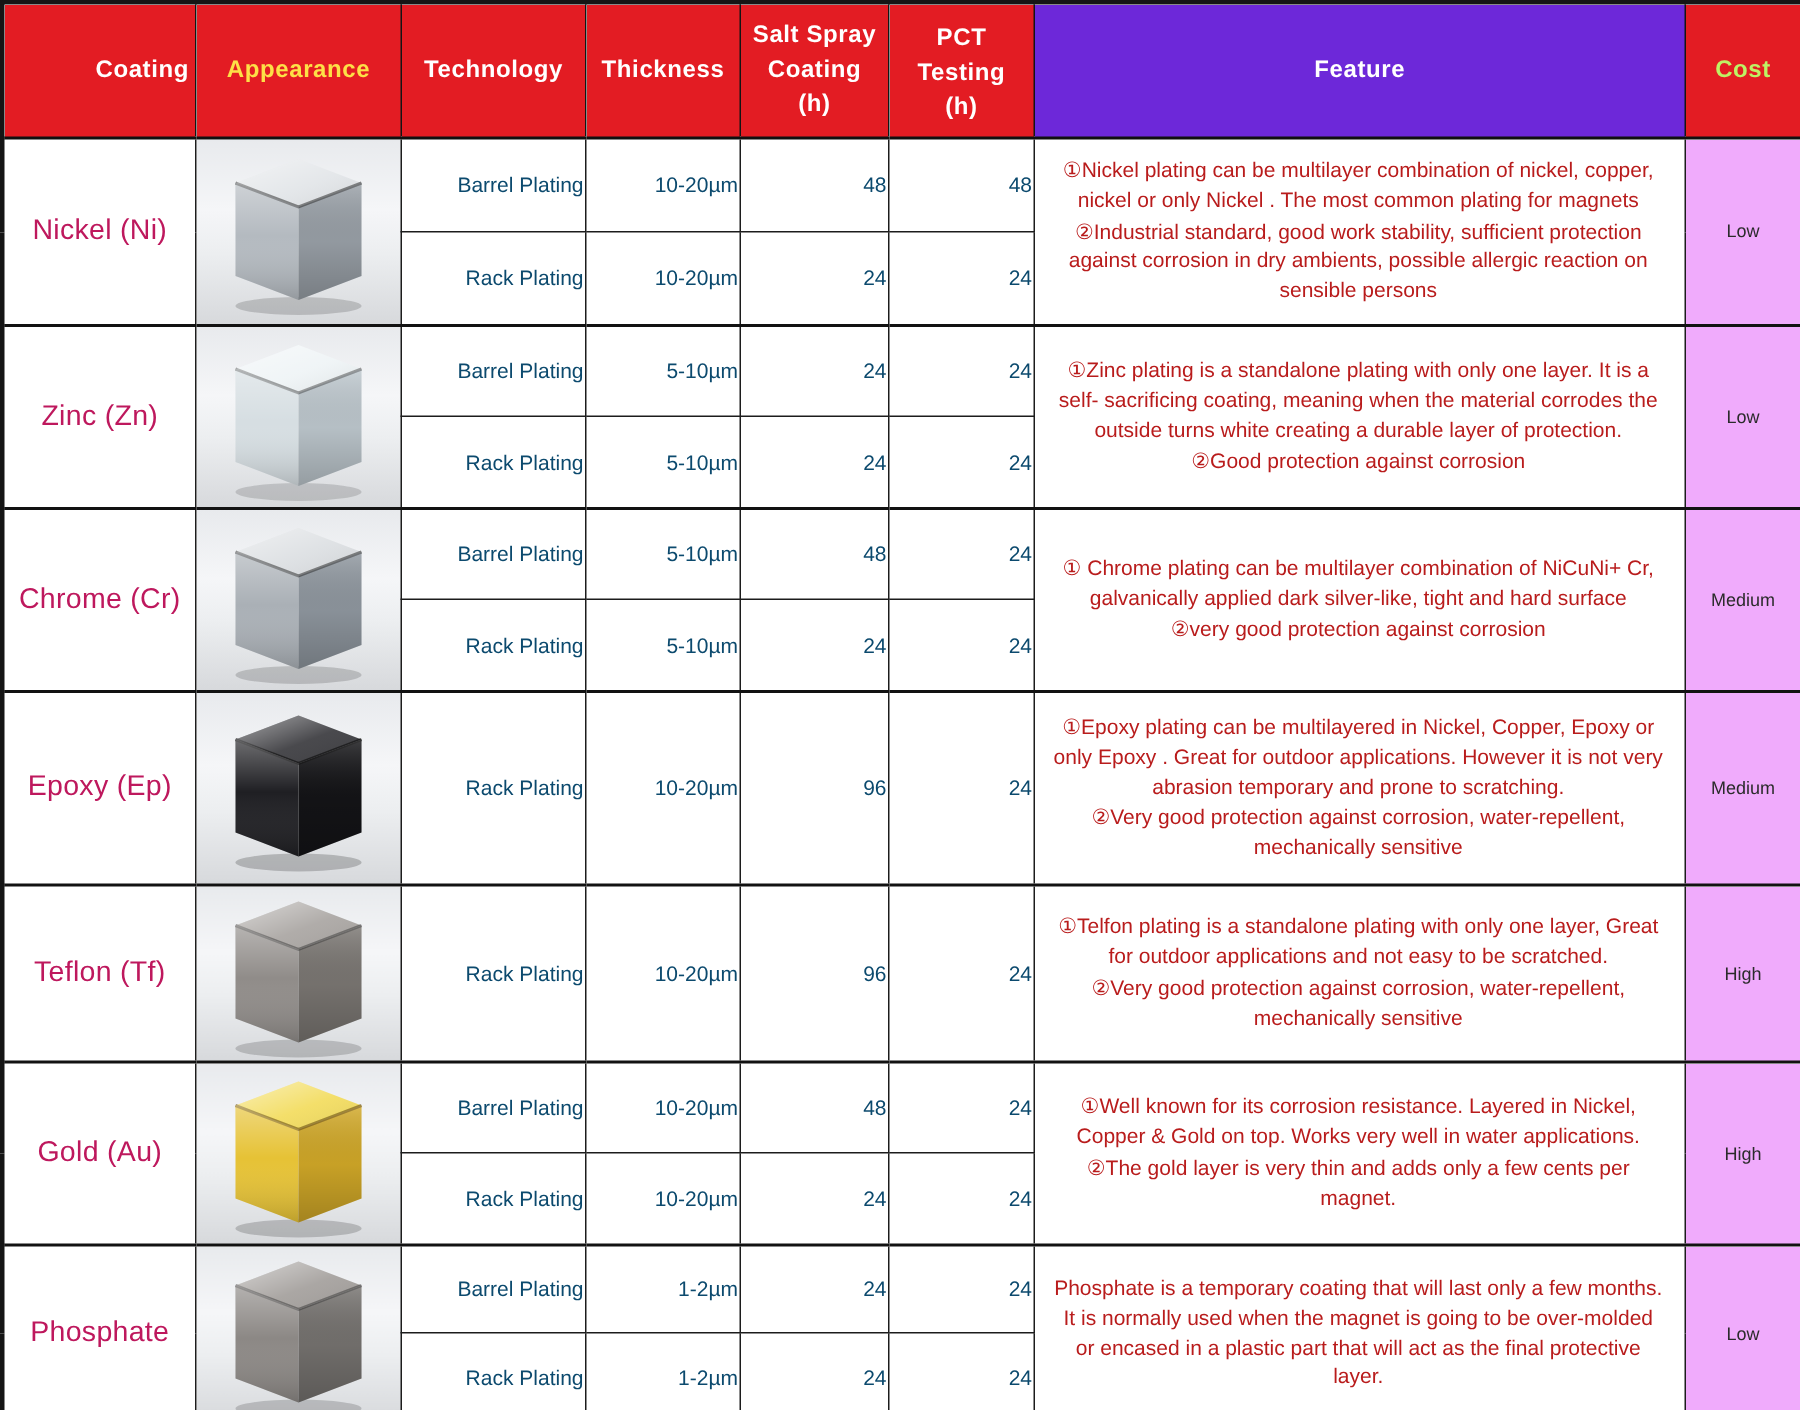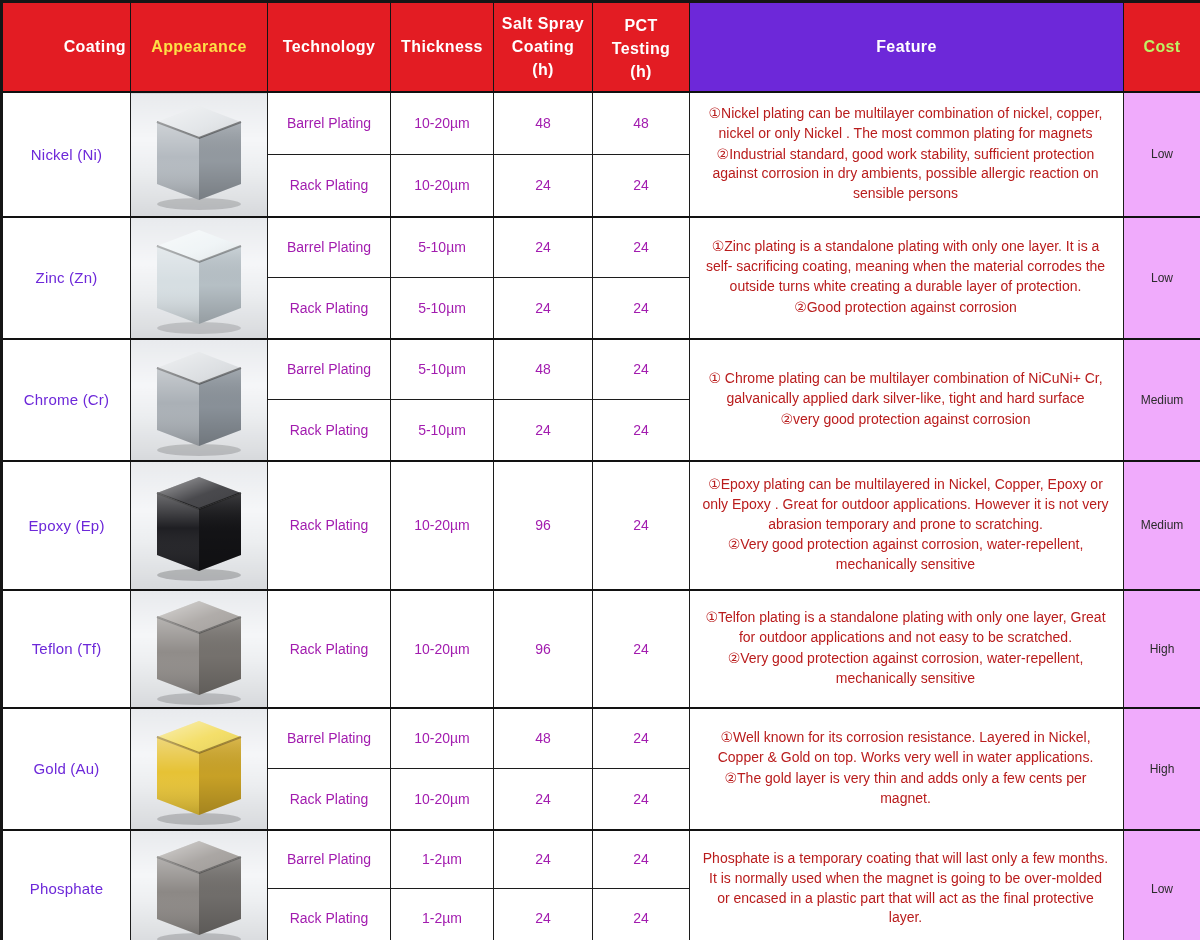--- a/index.html
+++ b/index.html
@@ -29,30 +29,30 @@
     border:1.5px solid #141414;
     border-bottom:2.5px solid #101010;
     padding:0 4px;
   }
   thead th.top-align { vertical-align:top; padding-top:11px; }
   .hline { line-height:1.45; }
 
   
   td.coating {
     text-align:center; vertical-align:middle;
-    font-size:15px; color:#6d28d9; letter-spacing:.2px;
+    font-size:19px; color:#be185d; letter-spacing:.2px;
     background:#ffffff;
   }
   td.appearance {
     padding:0; vertical-align:middle; text-align:center;
     background:linear-gradient(180deg,#e8eaed 0%,#f5f6f8 38%,#eceef0 62%,#d7d9dc 100%);
   }
   td.tech, td.val {
-    text-align:center; vertical-align:middle;
-    font-size:14px; color:#a21caf;
+    text-align:right; vertical-align:middle;
+    font-size:14px; color:#0c4a6e;
     background:#ffffff;
   }
   td.feature {
     text-align:center; vertical-align:middle;
     font-size:14px; color:#b91c1c; line-height:1.42;
     padding:8px 14px 8px 12px;
     background:#ffffff;
   }
   td.feature .fline { margin:1px 0; }
   td.cost {

